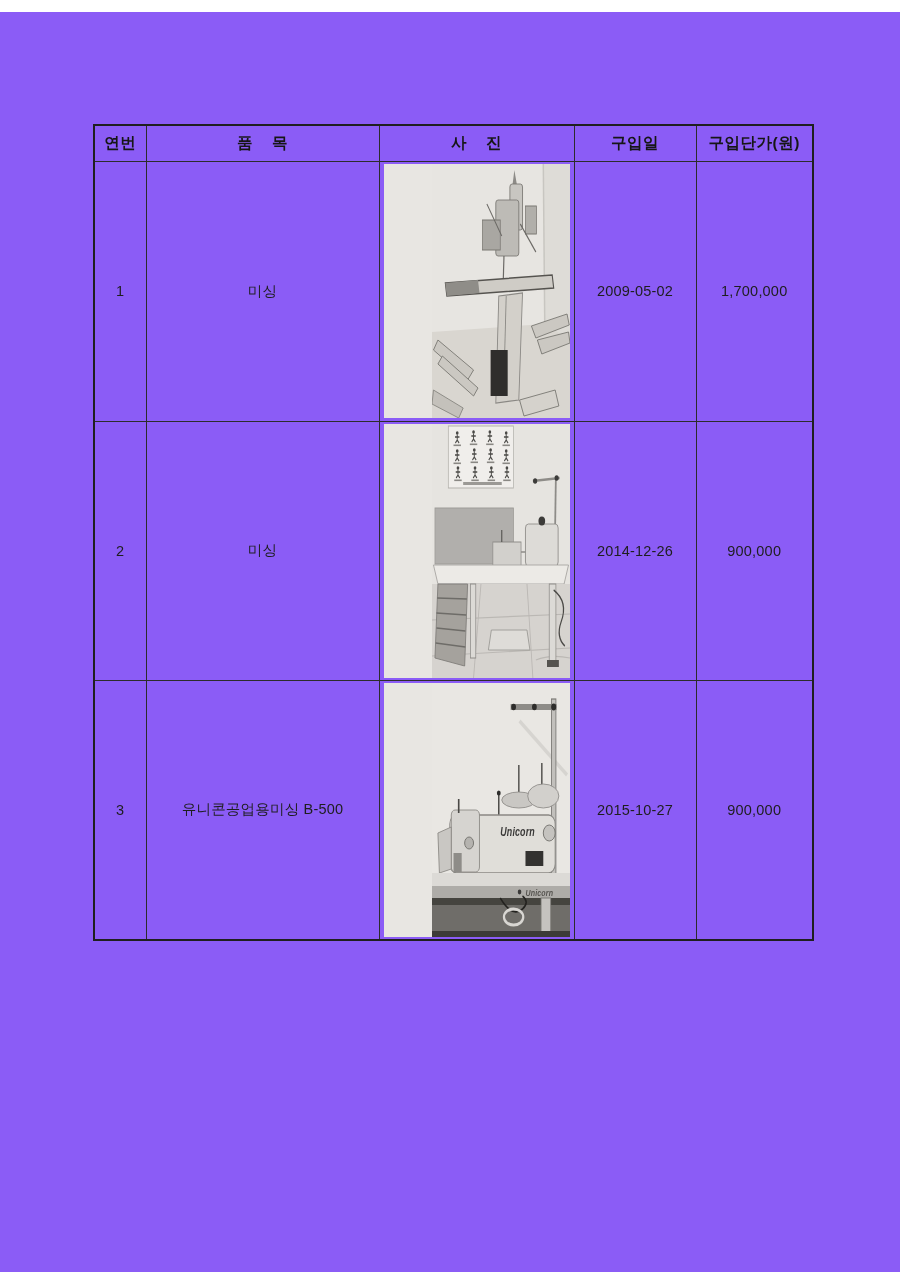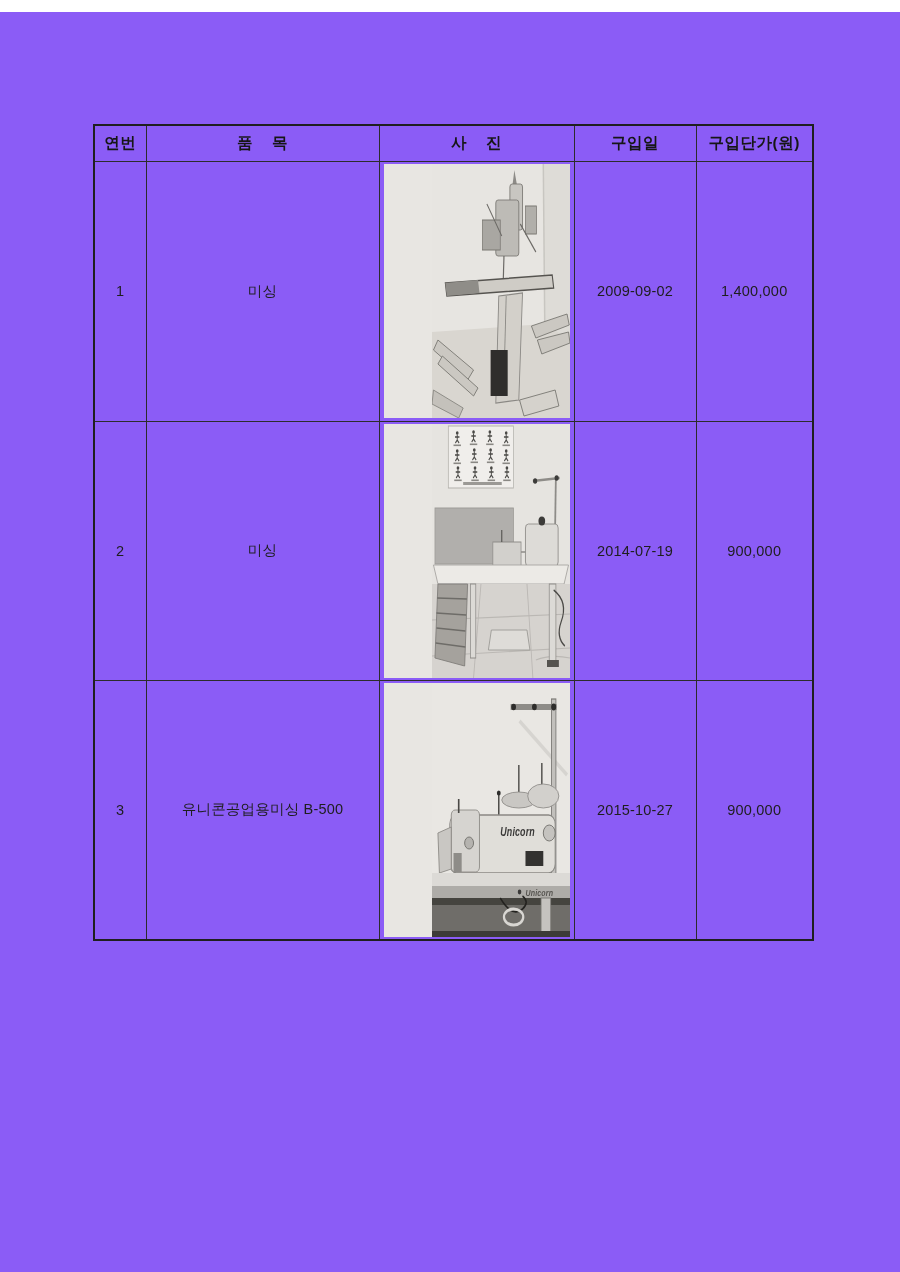--- a/index.html
+++ b/index.html
@@ -111,22 +111,22 @@
 
               <polygon points="8,176 56,206 48,216 2,186" fill="#cbc8c2" stroke="#76746f"></polygon>
               <polygon points="14,192 62,224 56,232 8,200" fill="#cbc8c2" stroke="#76746f"></polygon>
               <polygon points="134,162 182,150 185,161 140,174" fill="#cbc8c2" stroke="#76746f"></polygon>
               <polygon points="142,176 184,168 186,179 148,190" fill="#cbc8c2" stroke="#76746f"></polygon>
               <polygon points="118,236 166,226 171,242 124,252" fill="#d5d2cc" stroke="#76746f"></polygon>
               <polygon points="2,226 42,244 36,254 0,240" fill="#c4c1bb" stroke="#85837e"></polygon>
             </svg>
           </div>
         </td>
-        <td>2009-09-02</td>
-        <td>1,400,000</td>
+        <td>2009-05-02</td>
+        <td>1,700,000</td>
       </tr>
 
       <tr class="row-2">
         <td>2</td>
         <td>미싱</td>
         <td class="cell-photo">
           <div class="photo-frame" title="sewing machine on work table with exercise poster and grey board on wall, drawers and tiled floor">
             <svg viewBox="0 0 186 254" preserveAspectRatio="none" aria-hidden="true">
               <defs>
                 <g id="exfig">
@@ -187,21 +187,21 @@
               <rect x="52" y="160" width="7" height="74" fill="#dcdad6" stroke="#8e8c88"></rect>
               <rect x="158" y="160" width="9" height="78" fill="#dcdad6" stroke="#8e8c88"></rect>
               <rect x="155" y="236" width="16" height="7" fill="#55534f"></rect>
 
               <polygon points="80,206 128,206 132,226 76,226" fill="#dedcd8" stroke="#9a9894"></polygon>
 
               <path d="M164,166 q20,12 10,32 q-7,15 5,24" fill="none" stroke="#4a4946" stroke-width="1.6"></path>
             </svg>
           </div>
         </td>
-        <td>2014-07-19</td>
+        <td>2014-12-26</td>
         <td>900,000</td>
       </tr>
 
       <tr class="row-3">
         <td>3</td>
         <td>유니콘공업용미싱 B-500</td>
         <td class="cell-photo">
           <div class="photo-frame" title="close-up of Unicorn industrial sewing machine head with thread stand">
             <svg viewBox="0 0 186 254" preserveAspectRatio="none" aria-hidden="true">
               <rect width="186" height="254" fill="#e9e7e3"></rect>

